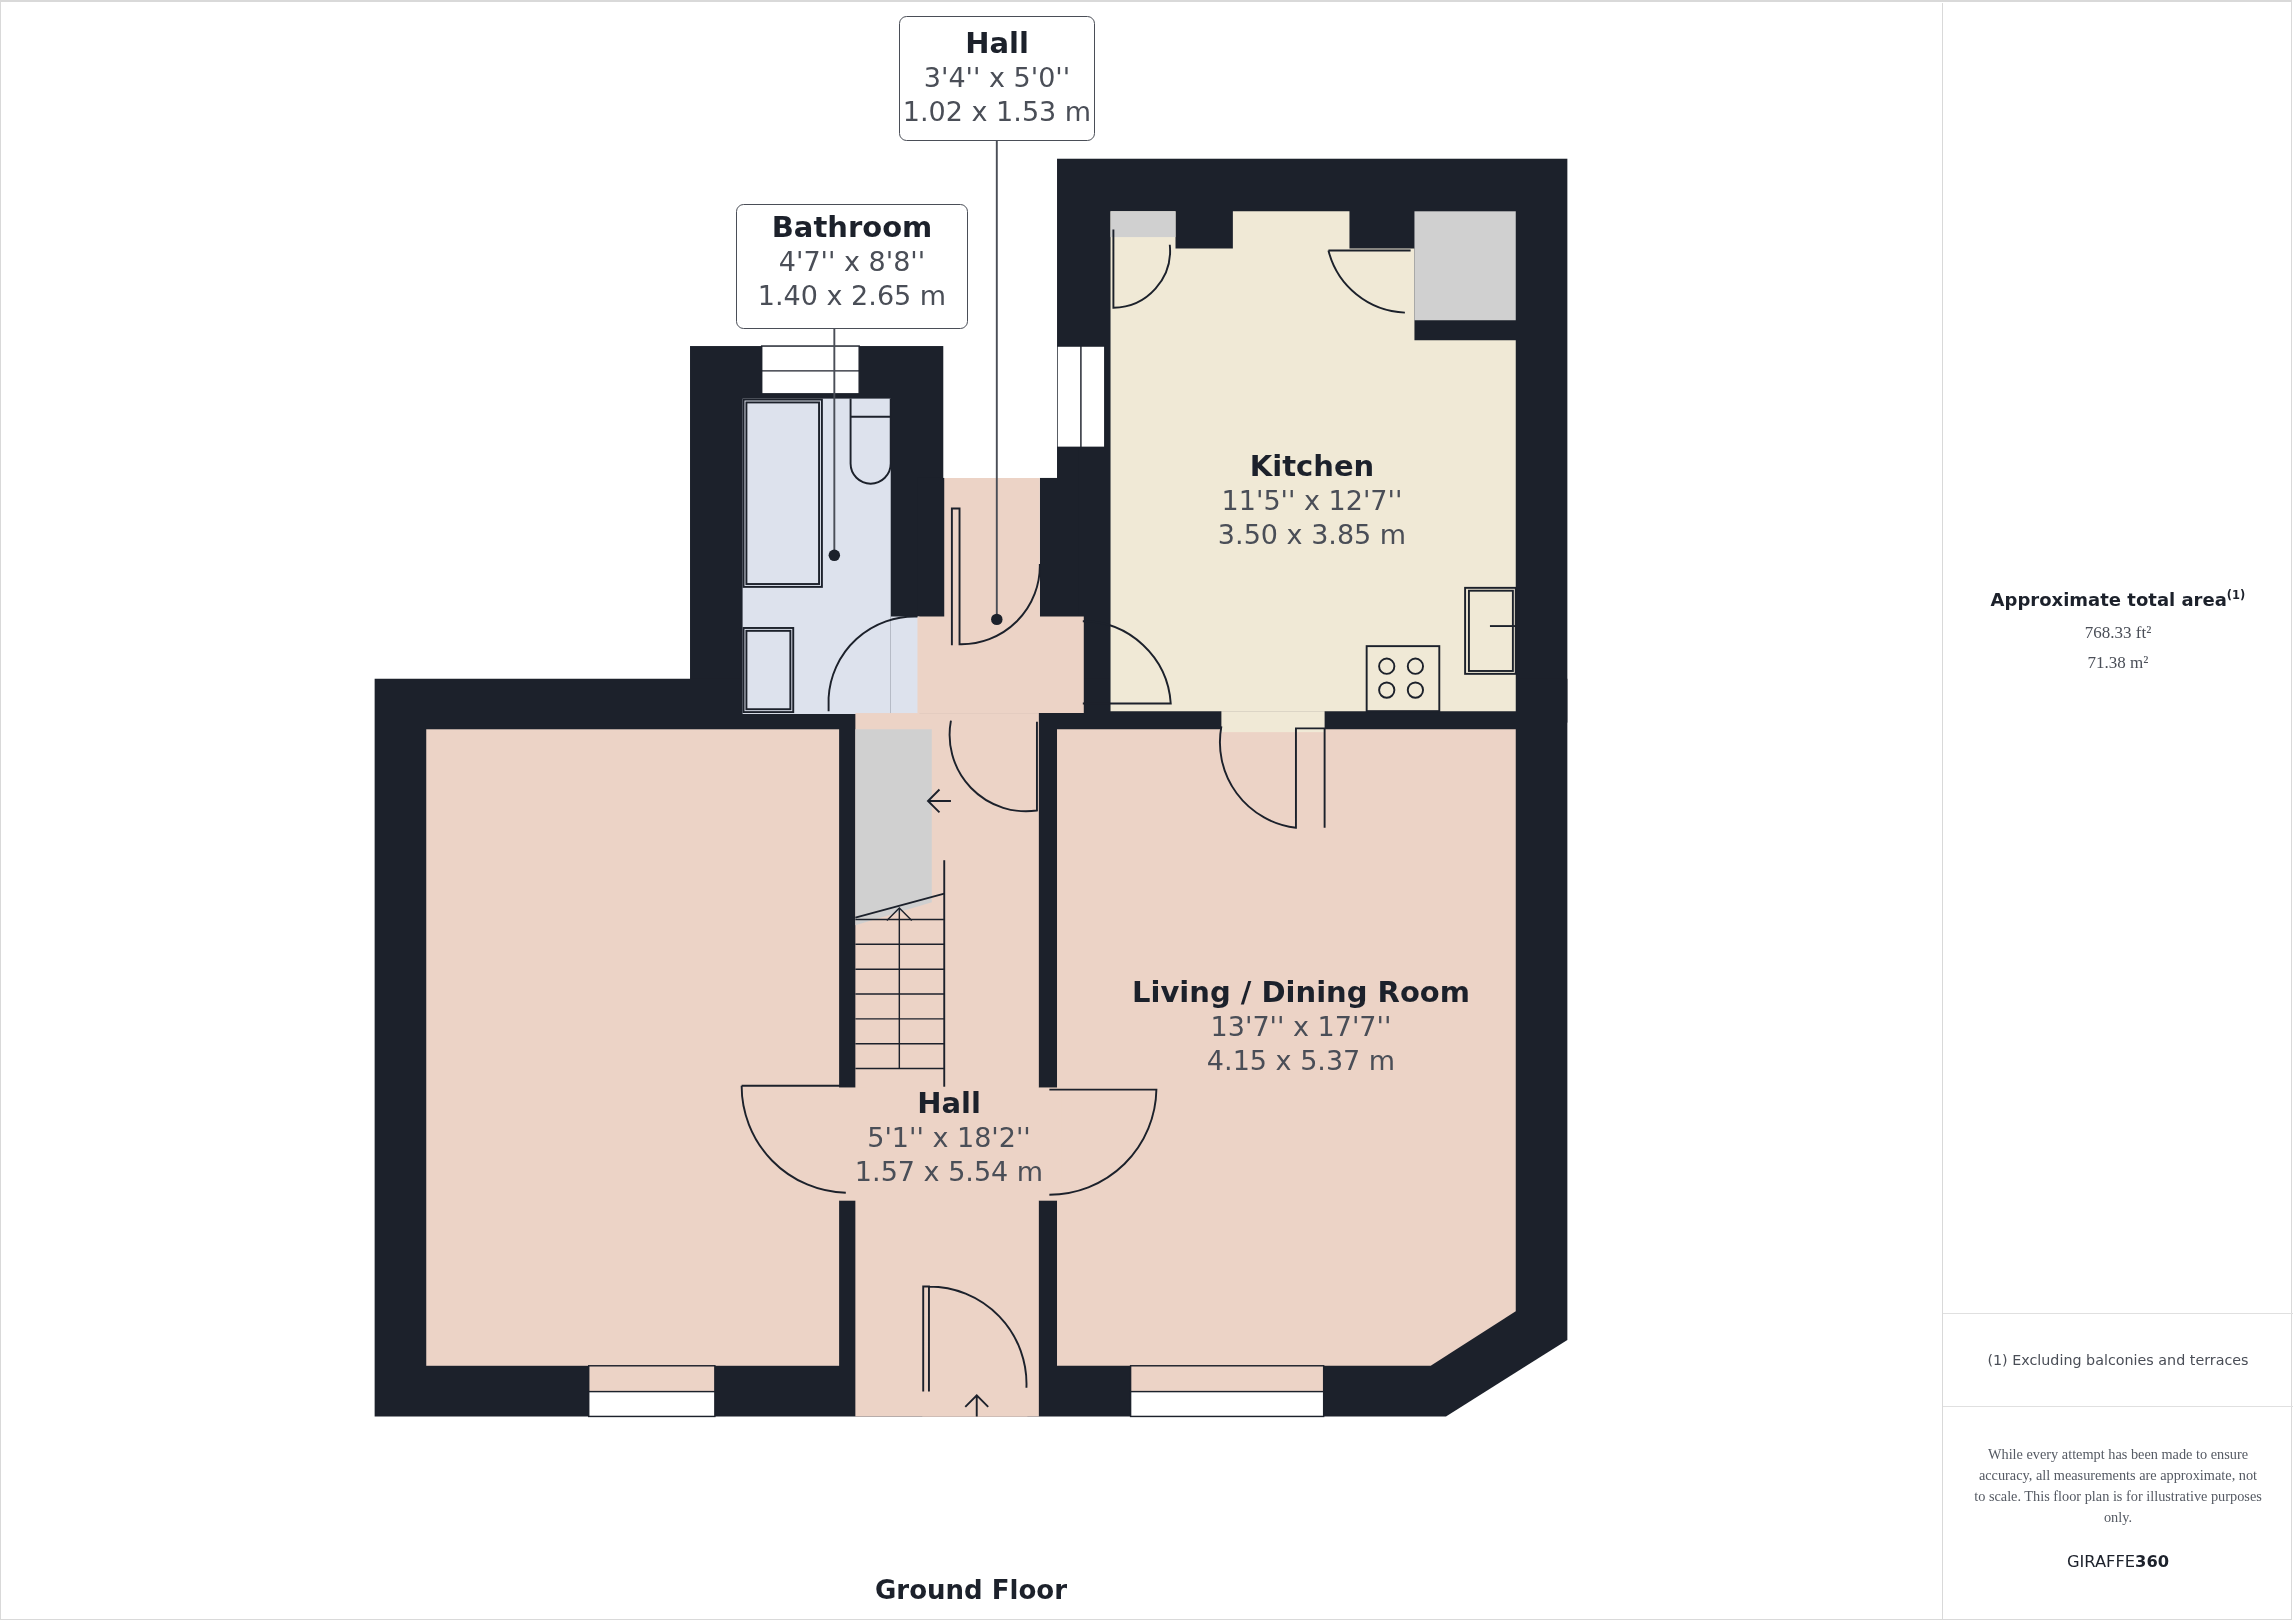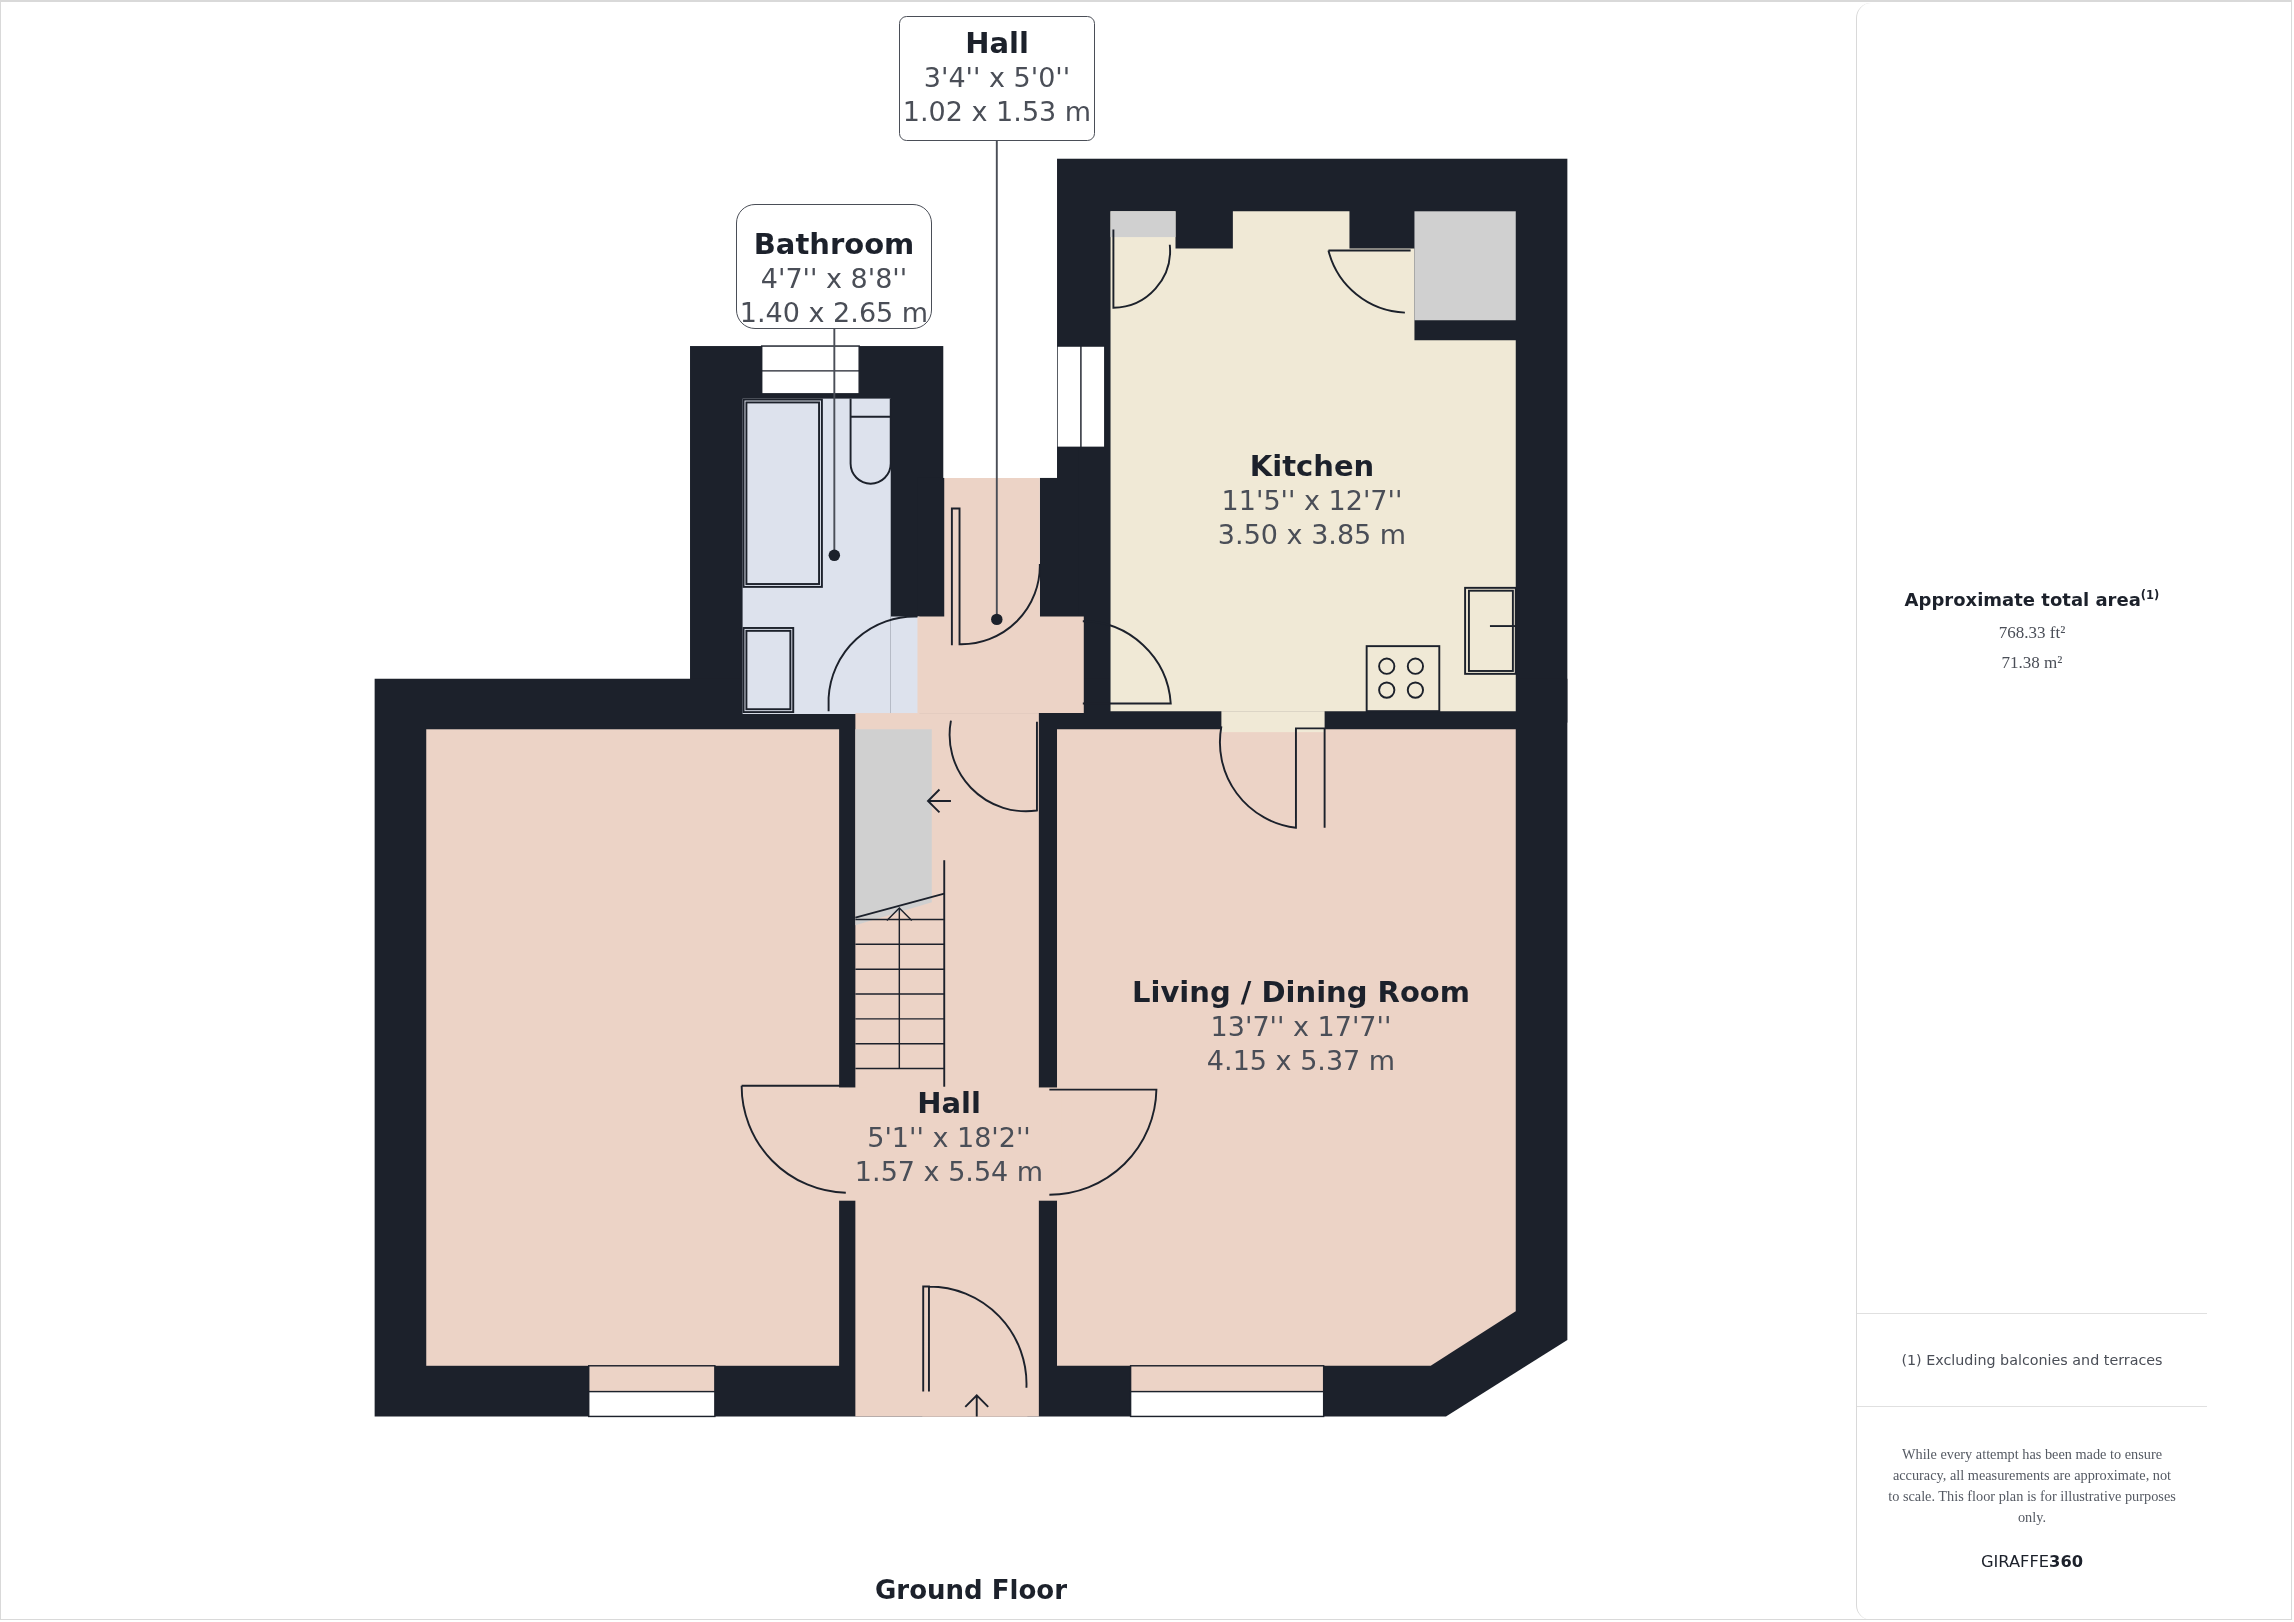--- a/index.html
+++ b/index.html
@@ -10,22 +10,22 @@
   .plan { position: absolute; left: 0; top: 0; width: 1942px; height: 1622px; }
   .plan svg { position: absolute; left: 0; top: 0; }
   .room-label { position: absolute; text-align: center; transform: translateX(-50%); white-space: nowrap; }
   .room-name { font-weight: bold; font-size: 29px; color: #1c212b; line-height: 36px; }
   .room-dim { font-size: 27px; color: #4a4e57; line-height: 34px; }
   .callout { position: absolute; background: #fff; border: 1.9px solid #4a4e57; border-radius: 7.6px;
              text-align: center; box-sizing: border-box; }
   .callout .room-name { line-height: 36px; }
   .floor-name { position: absolute; left: 971px; top: 1575px; transform: translateX(-50%);
                 font-weight: bold; font-size: 26px; color: #1c212b; }
-  .sidebar { position: absolute; left: 1856px; top: 2.9px; width: 350px; height: 1617px;
-             border-left: 1.9px solid #d9d9d9; border-radius: 15px; }
+  .sidebar { position: absolute; left: 1942px; top: 2.9px; width: 350px; height: 1617px;
+             border-left: 1.9px solid #d9d9d9; }
   .area-block { position: absolute; top: 585px; width: 100%; text-align: center; }
   .area-title { font-weight: bold; font-size: 18px; color: #1c212b; }
   .area-title sup { font-size: 11.5px; }
   .area-val { font-size: 17px; color: #4a4e57; margin-top: 13.4px; font-family: Liberation Serif, serif; }
   .area-val + .area-val { margin-top: 9.6px; }
   .note { position: absolute; top: 1310px; width: 100%; height: 92px; border-top: 1.9px solid #e0e0e0;
           border-bottom: 1.9px solid #e0e0e0; display: flex; align-items: center; justify-content: center;
           font-size: 14.3px; color: #4a4e57; }
   .disclaimer { position: absolute; top: 1441px; left: 29px; right: 29px; text-align: center;
                 font-size: 14.3px; line-height: 21px; color: #555a63; font-family: Liberation Serif, serif; }
@@ -158,21 +158,21 @@
     </g>
     <circle cx="1043" cy="648" r="6" fill="#1c212b"></circle>
     <circle cx="873" cy="581" r="6" fill="#1c212b"></circle>
   </svg>
 
   <div class="callout" style="left:899px; top:16.3px; width:196px; height:125px; padding-top:7.6px;">
     <div class="room-name">Hall</div>
     <div class="room-dim">3'4'' x 5'0''</div>
     <div class="room-dim">1.02 x 1.53 m</div>
   </div>
-  <div class="callout" style="left:736px; top:204px; width:196px; height:125px; padding-top:21px;border-radius:19px;">
+  <div class="callout" style="left:736px; top:204px; width:232px; height:125px; padding-top:4px;">
     <div class="room-name">Bathroom</div>
     <div class="room-dim">4'7'' x 8'8''</div>
     <div class="room-dim">1.40 x 2.65 m</div>
   </div>
 
   <div class="room-label" style="left:1312px; top:448px;">
     <div class="room-name">Kitchen</div>
     <div class="room-dim">11'5'' x 12'7''</div>
     <div class="room-dim">3.50 x 3.85 m</div>
   </div>

